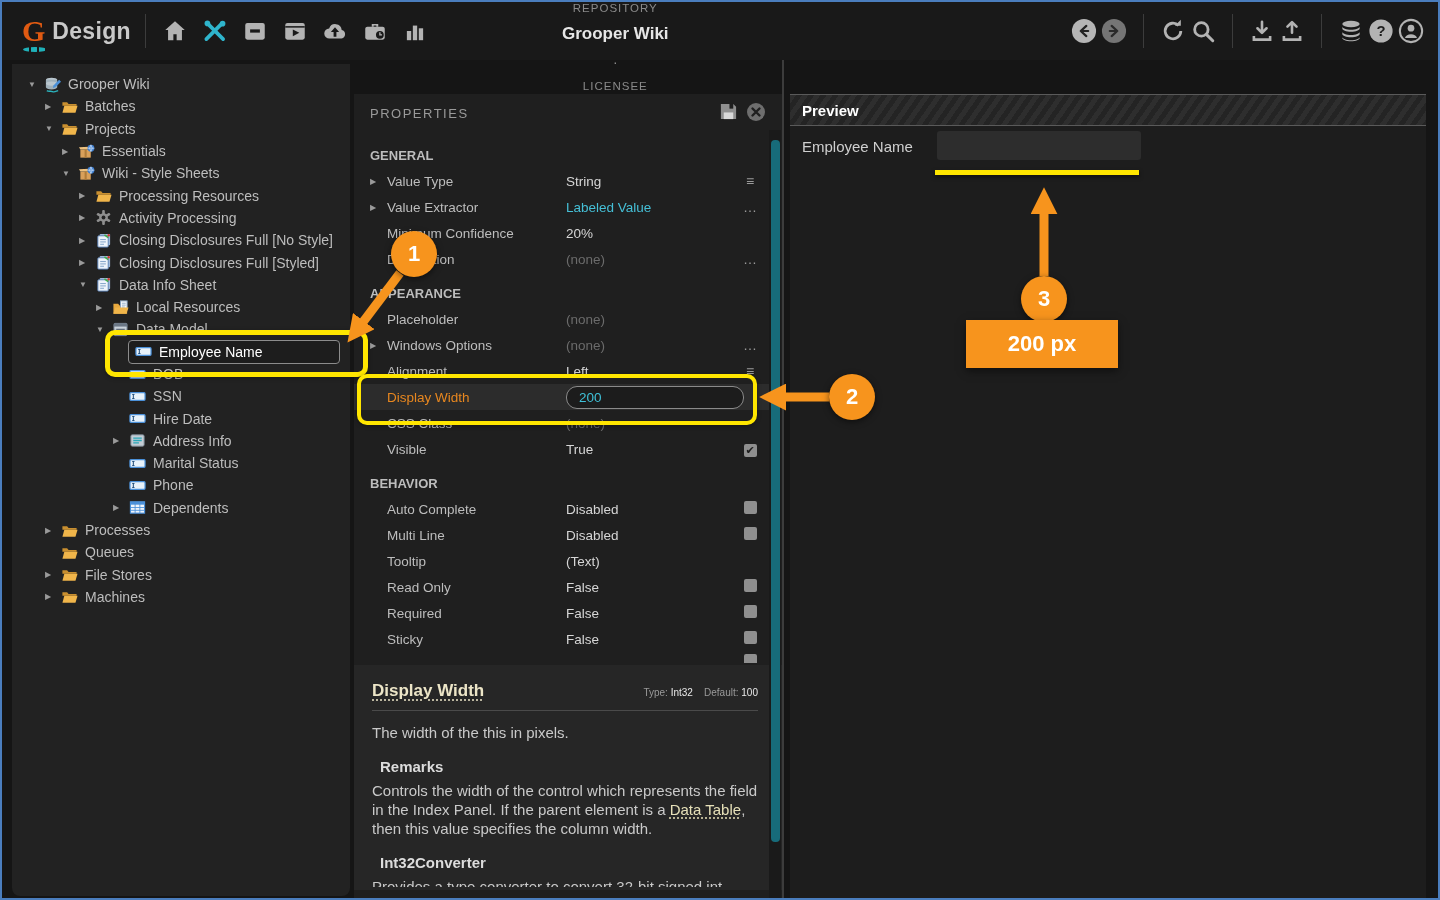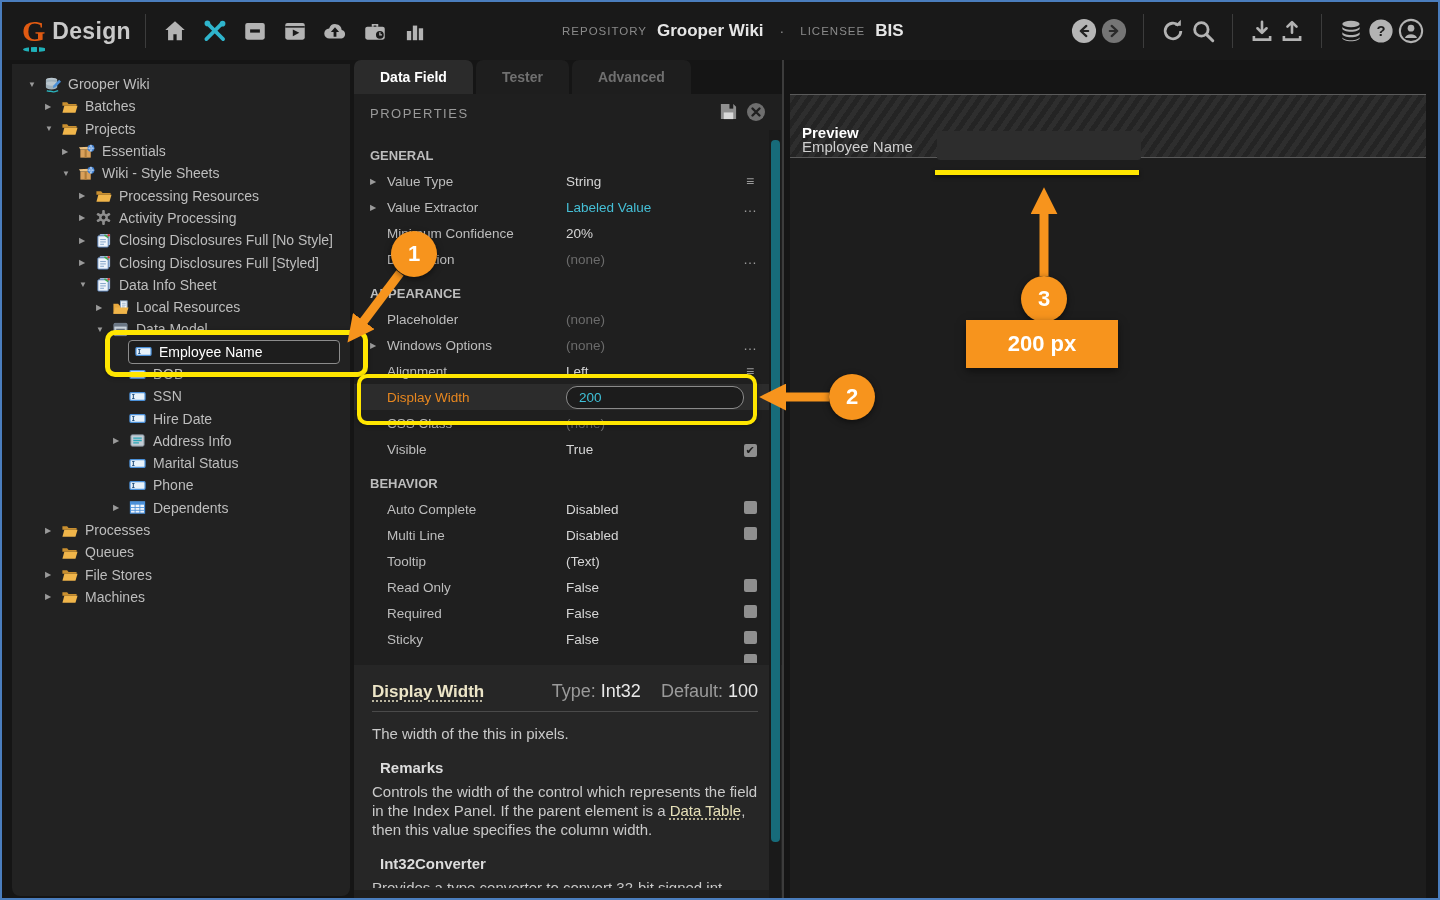--- a/index.html
+++ b/index.html
@@ -10,21 +10,21 @@
   .topbar{position:absolute;left:0;top:0;width:100%;height:58px;background:#191919;display:flex;align-items:center;}
   .logo{display:flex;align-items:center;margin-left:20px;}
   .logo-g{font-family:"Liberation Serif",serif;font-size:30px;font-weight:bold;color:#e05a12;line-height:1;position:relative;}
   .logo-g::after{content:"";position:absolute;left:1px;right:-2px;bottom:-6px;height:5px;
     background:repeating-linear-gradient(90deg,#1fb0b8 0 6px,transparent 6px 8px);border-radius:50%;}
   .app-name{color:#c9c9c9;font-size:23px;font-weight:bold;margin-left:7px;letter-spacing:.3px;}
   .tb-div{width:1px;height:34px;background:#3c3c3c;margin:0 14px;}
   .tb-icons{display:flex;align-items:center;gap:10px;}
   .tb-icon{width:30px;height:30px;display:flex;align-items:center;justify-content:center;color:#b3b3b3;cursor:pointer;}
   .tb-icon svg{width:26px;height:26px;}
-  .tb-center{position:absolute;left:560px;top:0;height:58px;display:flex;align-items:center;gap:10px;}
+  .tb-center{position:absolute;left:560px;top:0;height:58px;display:flex;align-items:center;gap:10px;flex-direction:column;}
   .meta-label{color:#8a8a8a;font-size:11.5px;letter-spacing:1px;}
   .meta-value{color:#e6e6e6;font-size:17px;font-weight:bold;}
   .meta-dot{color:#8a8a8a;font-size:14px;margin:0 6px;}
   .tb-right{position:absolute;right:12px;top:0;height:58px;display:flex;align-items:center;}
   
   .tree{position:absolute;left:10px;top:62px;width:338px;height:832px;background:#222222;
     border-radius:0 0 8px 8px;padding-top:9px;box-sizing:border-box;overflow:hidden;}
   .trow{height:22.3px;display:flex;align-items:center;font-size:14px;color:#bdbdbd;cursor:pointer;white-space:nowrap;}
   .t-arrow{width:15px;flex:0 0 15px;color:#9a9a9a;font-size:8px;text-align:left;}
   .t-icon{width:18px;height:18px;flex:0 0 18px;margin-right:7px;display:flex;align-items:center;justify-content:center;}
@@ -59,34 +59,34 @@
     color:#3fc1d8;font-size:13.5px;padding:3px 12px;outline:none;font-family:"Liberation Sans",sans-serif;}
   .cb{display:inline-block;width:13px;height:13px;background:#8f8f8f;border-radius:2px;
     line-height:13px;font-size:11px;color:#1d1d1d;text-align:center;cursor:pointer;}
   .prow.partial{height:11px;overflow:hidden;align-items:flex-start;}
   .prow.partial .cb{margin-top:2px;}
   
   .help{position:absolute;left:0;top:571px;width:428px;height:225px;background:#262626;
     box-sizing:border-box;padding:16px 24px 0 18px;color:#c9c9c9;font-size:15px;overflow:hidden;}
   .help-trow{display:flex;align-items:baseline;}
   .help-title{font-size:17px;font-weight:bold;color:#ece5c7;text-decoration:underline dotted;text-underline-offset:4px;}
-  .help-meta{margin-left:auto;font-size:18px;color:#9a9a9a;}
+  .help-meta{margin-left:auto;font-size:10px;color:#9a9a9a;}
   .help-meta b{color:#e8e8e8;font-weight:normal;}
   .help hr{border:0;border-top:1px solid #4a4a4a;margin:9px 0 12px 0;}
   .help p{margin:0 0 0 0;line-height:19px;}
   .help h4{margin:16px 0 6px 8px;color:#dcdcdc;font-size:15px;}
   .help-link{color:#e6e0b8;text-decoration:underline dotted;text-underline-offset:3px;cursor:pointer;}
   .clip-line{margin-top:14px;height:10px;overflow:hidden;line-height:19px;}
   
   .vtrack{position:absolute;left:767px;top:128px;width:12px;height:768px;background:#1a1a1a;}
   .vthumb{position:absolute;left:768.5px;top:138px;width:9px;height:702px;background:#176b7a;border-radius:4px;cursor:pointer;}
   
   .vdiv{position:absolute;left:780px;top:58px;width:2px;height:838px;background:#3c3c3c;}
   .preview{position:absolute;left:788px;top:92px;width:636px;height:804px;background:#1d1d1d;}
-  .preview-header{height:30px;display:flex;align-items:flex-end;padding:16px 12px;color:#ffffff;
+  .preview-header{height:30px;display:flex;align-items:center;padding:0 12px;color:#ffffff;
     font-weight:bold;font-size:15px;border-top:1px solid #5a5a5a;border-bottom:1px solid #5a5a5a;
     background:repeating-linear-gradient(125deg,#2e2e2e 0 5px,#242424 5px 10px);}
   .pv-label{position:absolute;left:12px;top:44px;font-size:15px;color:#cfcfcf;}
   .pv-input{position:absolute;left:147px;top:37px;width:200px;height:27px;background:#2d2d2d;
     border:none;border-radius:3px;outline:none;}
   
   .arrows{position:absolute;left:0;top:0;pointer-events:none;}
   .ybox{position:absolute;border-radius:10px;pointer-events:none;box-shadow:0 1px 4px rgba(0,0,0,.35);}
   .ybox1{left:103px;top:328px;width:253px;height:37px;border:5px solid #ffe600;}
   .ybox2{left:355px;top:372px;width:392px;height:43px;border:4px solid #ffe600;}
@@ -496,25 +496,20 @@
         <span class="t-icon">
           <svg viewBox="0 0 18 18">
             <path d="M1.5 4.5h5l1.5 1.8h8.5v2H1.5z" fill="#c98f2f"></path>
             <path d="M1.5 15.5l2-7.2h14l-2.2 7.2z" fill="#f0b54a"></path>
           </svg>
         </span>
         <span class="t-label">Machines</span>
       </div>
     </div>
 
-  <div class="tabs" id="tabs">
-      <div class="tab active">Data Field</div>
-      <div class="tab">Tester</div>
-      <div class="tab">Advanced</div>
-    </div>
 
   <div class="props">
     <div class="props-header">
       <span>PROPERTIES</span>
       <span class="ph-icons">
         <span>
           <svg width="19" height="19" viewBox="0 0 20 20">
               <path fill="#8f8f8f" d="M2 2h13l3 3v13H2z"></path>
               <rect x="11" y="2" width="4" height="5" fill="#1f1f1f"></rect>
               <rect x="5" y="11" width="10" height="7" fill="#d9d9d9"></rect>

